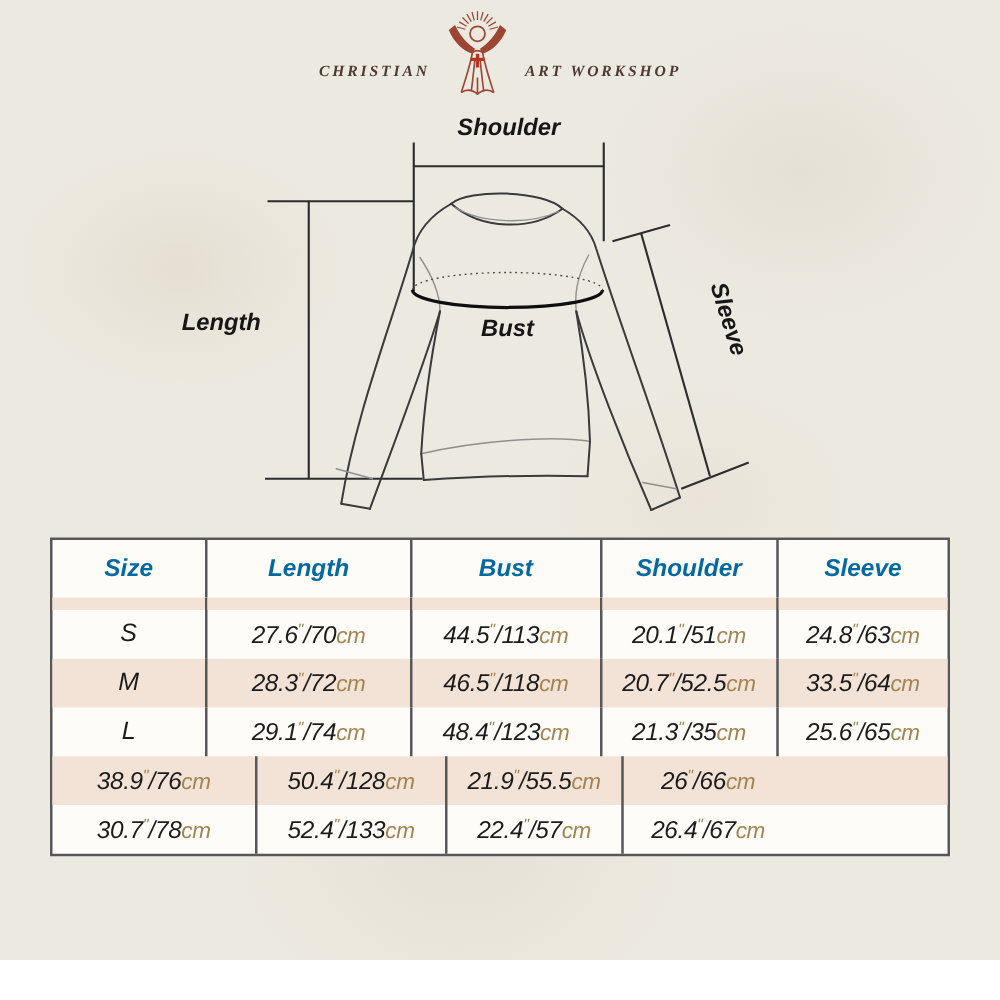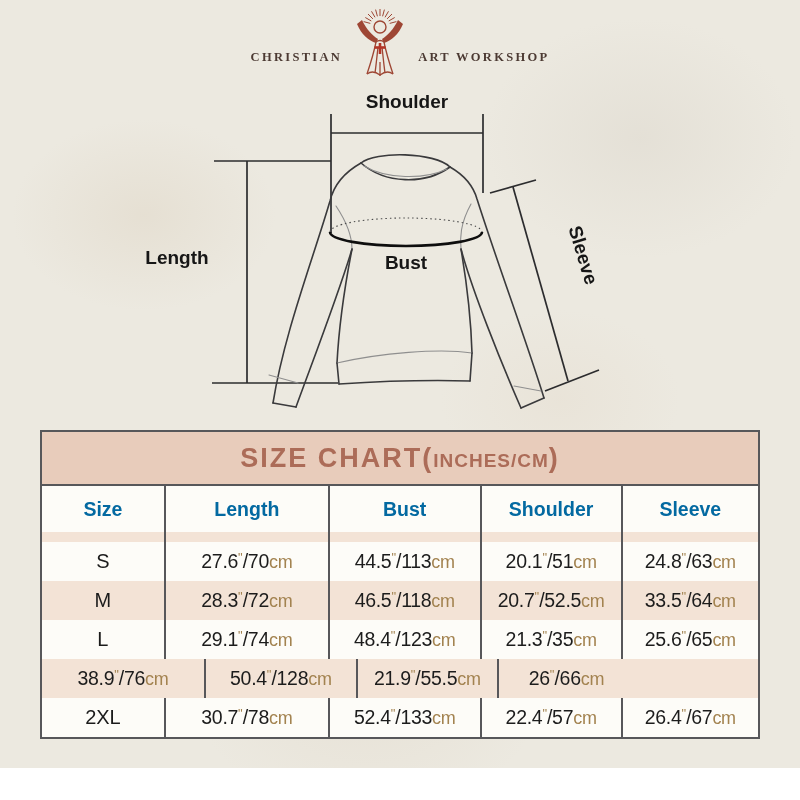--- a/index.html
+++ b/index.html
@@ -4,21 +4,21 @@
 <style>
   html,body{margin:0;padding:0;}
   body{width:800px;height:800px;overflow:hidden;
     font-family:"Liberation Sans",sans-serif;}
   #stage{position:relative;width:800px;height:768px;
     background:
       radial-gradient(220px 160px at 18% 28%, rgba(213,199,177,.28), transparent 60%),
       radial-gradient(260px 200px at 80% 18%, rgba(205,198,186,.25), transparent 60%),
       radial-gradient(300px 240px at 46% 88%, rgba(211,196,176,.22), transparent 60%),
       radial-gradient(200px 150px at 70% 52%, rgba(222,206,186,.20), transparent 60%),
-      #ece9e0;}
+      #ece9e0; font-style: italic;}
 
   
   .logo{position:absolute;left:0;top:6px;width:100%;height:84px;
     display:flex;justify-content:center;align-items:flex-start;gap:5px;}
   .brand{font-family:"Liberation Serif",serif;font-weight:bold;font-size:12.5px;
     letter-spacing:2.3px;color:#4c3a33;position:relative;top:44px;white-space:nowrap;}
   .figure-svg{width:66px;height:78px;display:block;}
 
   
   svg.diagram{position:absolute;left:0;top:0;width:800px;height:800px;pointer-events:none;}
@@ -136,23 +136,20 @@
       <path d="M330,232 A76,14 0 0 0 482,232" stroke="#0e0e0e" stroke-width="2.6" fill="none"></path>
     </g>
 
     <text class="lbl" x="407" y="108" text-anchor="middle">Shoulder</text>
     <text class="lbl" x="177" y="264" text-anchor="middle">Length</text>
     <text class="lbl" x="406" y="269" text-anchor="middle">Bust</text>
     <text class="lbl" x="577" y="257" text-anchor="middle" transform="rotate(73 577 257)">Sleeve</text>
   </svg>
 
   <div class="table">
-    <div class="tbl-title" style="background: rgb(232, 204, 187); color: rgb(172, 108, 88);">
-      <span class="t-big">SIZE CHART</span><span class="t-big">(</span><span class="t-small">INCHES/CM</span><span class="t-big">)</span>
-    </div>
     <div class="tbl-head" id="thead">
         <div class="cell c0 head-cell">Size</div>
         <div class="cell c1 head-cell">Length</div>
         <div class="cell c2 head-cell">Bust</div>
         <div class="cell c3 head-cell">Shoulder</div>
         <div class="cell c4 head-cell">Sleeve</div>
       </div>
     <div class="tbl-strip" id="tstrip">
         <div class="cell c0" style="background: rgb(243, 227, 214);"></div>
         <div class="cell c1" style="background: rgb(243, 227, 214);"></div>
@@ -214,21 +211,20 @@
             <span><span class="num">50.4</span><span class="unit in" style="color:#a38350">"</span><span class="num">/128</span><span class="unit" style="color:#a38350">cm</span></span>
           </div>
           <div class="cell c3 data-cell">
             <span><span class="num">21.9</span><span class="unit in" style="color:#a38350">"</span><span class="num">/55.5</span><span class="unit" style="color:#a38350">cm</span></span>
           </div>
           <div class="cell c4 data-cell">
             <span><span class="num">26</span><span class="unit in" style="color:#a38350">"</span><span class="num">/66</span><span class="unit" style="color:#a38350">cm</span></span>
           </div>
         </div>
         <div class="trow">
-          <div class="cell c0 size-cell">2XL</div>
           <div class="cell c1 data-cell">
             <span><span class="num">30.7</span><span class="unit in" style="color:#a38350">"</span><span class="num">/78</span><span class="unit" style="color:#a38350">cm</span></span>
           </div>
           <div class="cell c2 data-cell">
             <span><span class="num">52.4</span><span class="unit in" style="color:#a38350">"</span><span class="num">/133</span><span class="unit" style="color:#a38350">cm</span></span>
           </div>
           <div class="cell c3 data-cell">
             <span><span class="num">22.4</span><span class="unit in" style="color:#a38350">"</span><span class="num">/57</span><span class="unit" style="color:#a38350">cm</span></span>
           </div>
           <div class="cell c4 data-cell">

